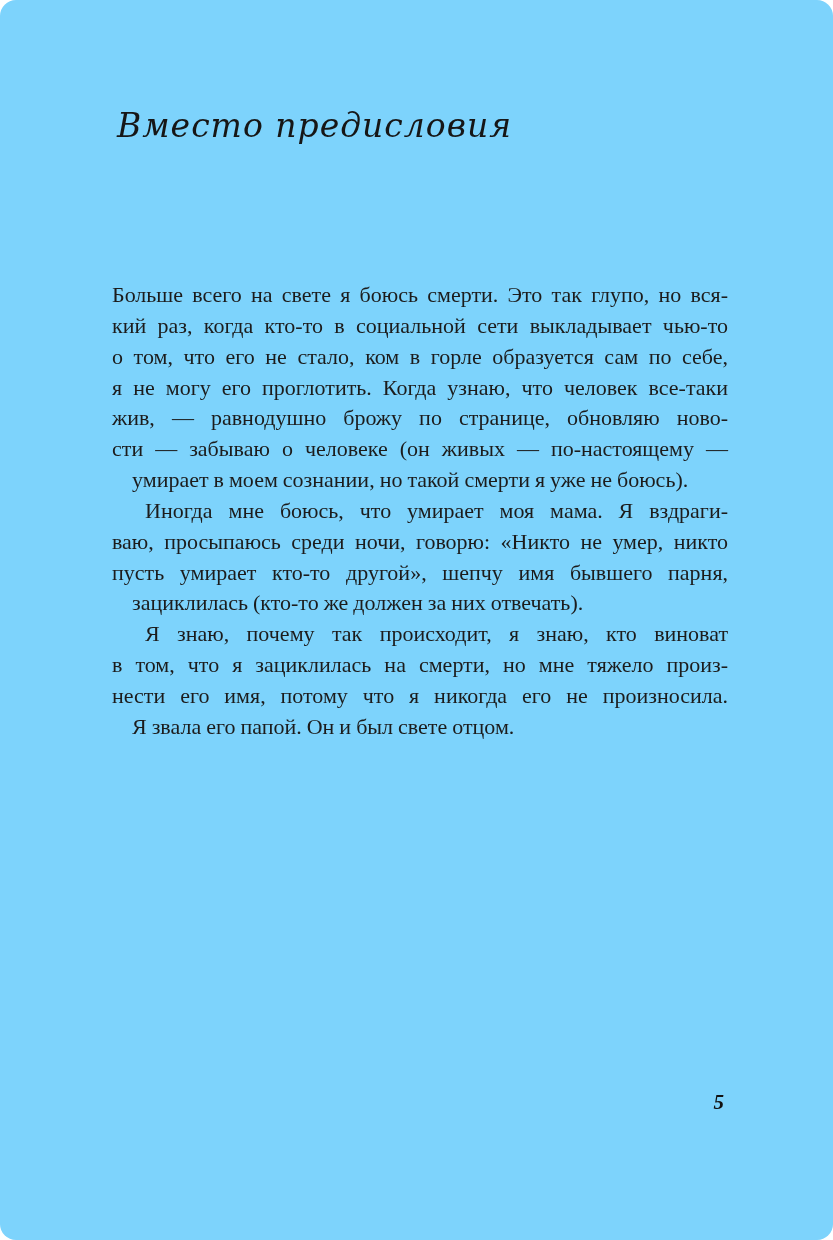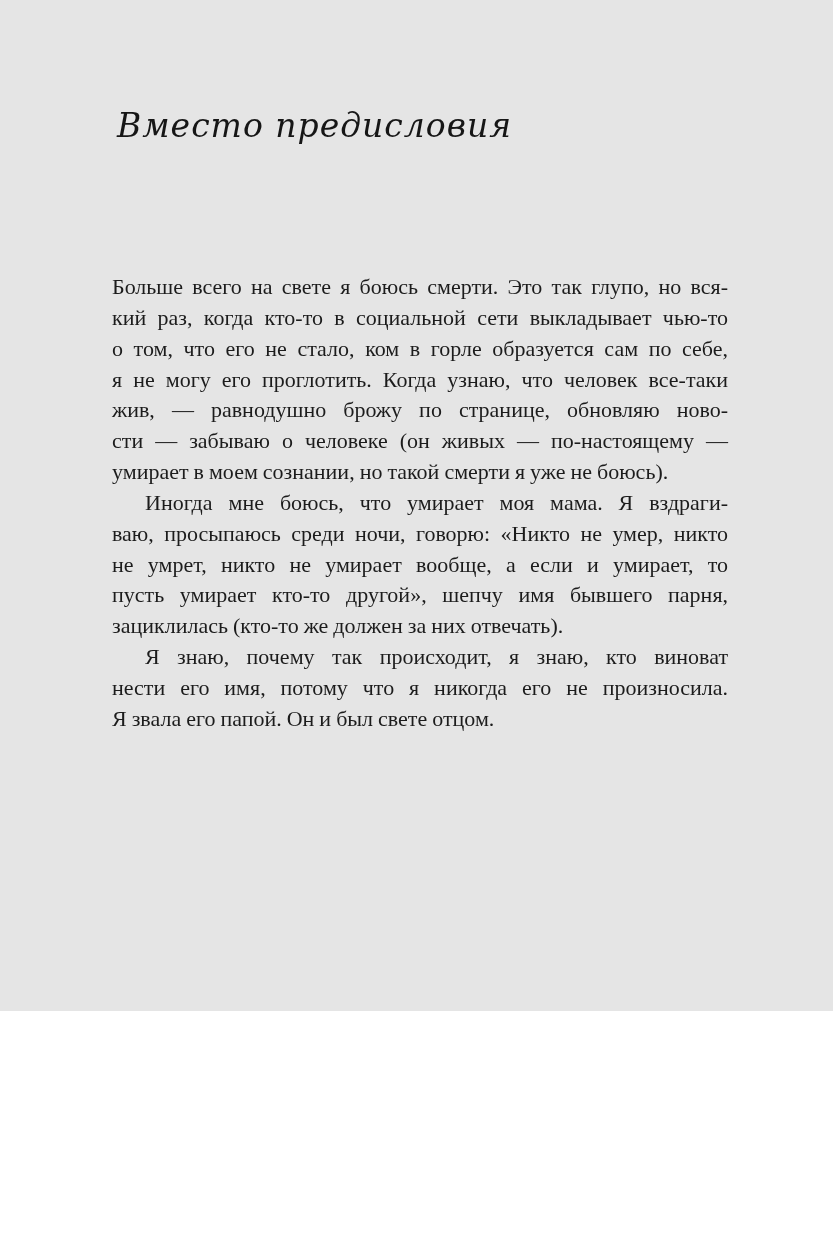--- a/index.html
+++ b/index.html
@@ -3,59 +3,61 @@
 <meta charset="utf-8">
 <style>
   html, body {
     margin: 0;
     padding: 0;
     background: #ffffff;
   }
   .page {
     position: relative;
     width: 833px;
-    height: 1011px;
-    background: #e5e5e5;
+    height: 1240px;
+    background: #7dd3fc;
     overflow: hidden;
     font-family: "Liberation Serif", serif;
     color: #1c1c1c;
+    border-radius: 16px;
   }
   .chapter-title {
     position: absolute;
     left: 117px;
     top: 106px;
     font-family: "DejaVu Serif", serif;
     font-style: italic;
     font-weight: normal;
     font-size: 33px;
     line-height: 1.2;
     letter-spacing: 1px;
     color: #161616;
     white-space: nowrap;
   }
   .text-block {
     position: absolute;
     left: 112px;
-    top: 272px;
+    top: 280px;
     width: 616px;
   }
   .paragraph {
     margin: 0;
     padding: 0;
   }
   .line {
     font-size: 22px;
     line-height: 30.85px;
     word-spacing: -0.5px;
     text-align: justify;
     text-align-last: justify;
     white-space: normal;
   }
   .line.last {
     text-align-last: left;
+    margin-left: 20px;
   }
   .line.indent {
     text-indent: 33px;
   }
   .page-number {
     position: absolute;
     left: 112px;
     top: 1090px;
     width: 612px;
     text-align: right;
@@ -77,25 +79,25 @@
         <div class="line">кий раз, когда кто-то в социальной сети выкладывает чью-то</div>
         <div class="line">о том, что его не стало, ком в горле образуется сам по себе,</div>
         <div class="line">я не могу его проглотить. Когда узнаю, что человек все-таки</div>
         <div class="line">жив, — равнодушно брожу по странице, обновляю ново-</div>
         <div class="line">сти — забываю о человеке (он живых — по-настоящему —</div>
         <div class="line last">умирает в моем сознании, но такой смерти я уже не боюсь).</div>
       </div>
       <div class="paragraph">
         <div class="line indent">Иногда мне боюсь, что умирает моя мама. Я вздраги-</div>
         <div class="line">ваю, просыпаюсь среди ночи, говорю: «Никто не умер, никто</div>
-        <div class="line">не умрет, никто не умирает вообще, а если и умирает, то</div>
         <div class="line">пусть умирает кто-то другой», шепчу имя бывшего парня,</div>
         <div class="line last">зациклилась (кто-то же должен за них отвечать).</div>
       </div>
       <div class="paragraph">
         <div class="line indent">Я знаю, почему так происходит, я знаю, кто виноват</div>
+        <div class="line">в том, что я зациклилась на смерти, но мне тяжело произ-</div>
         <div class="line">нести его имя, потому что я никогда его не произносила.</div>
         <div class="line last">Я звала его папой. Он и был свете отцом.</div>
       </div>
     </div>
 
   <div class="page-number">5</div>
 </div>
 
 </body></html>

